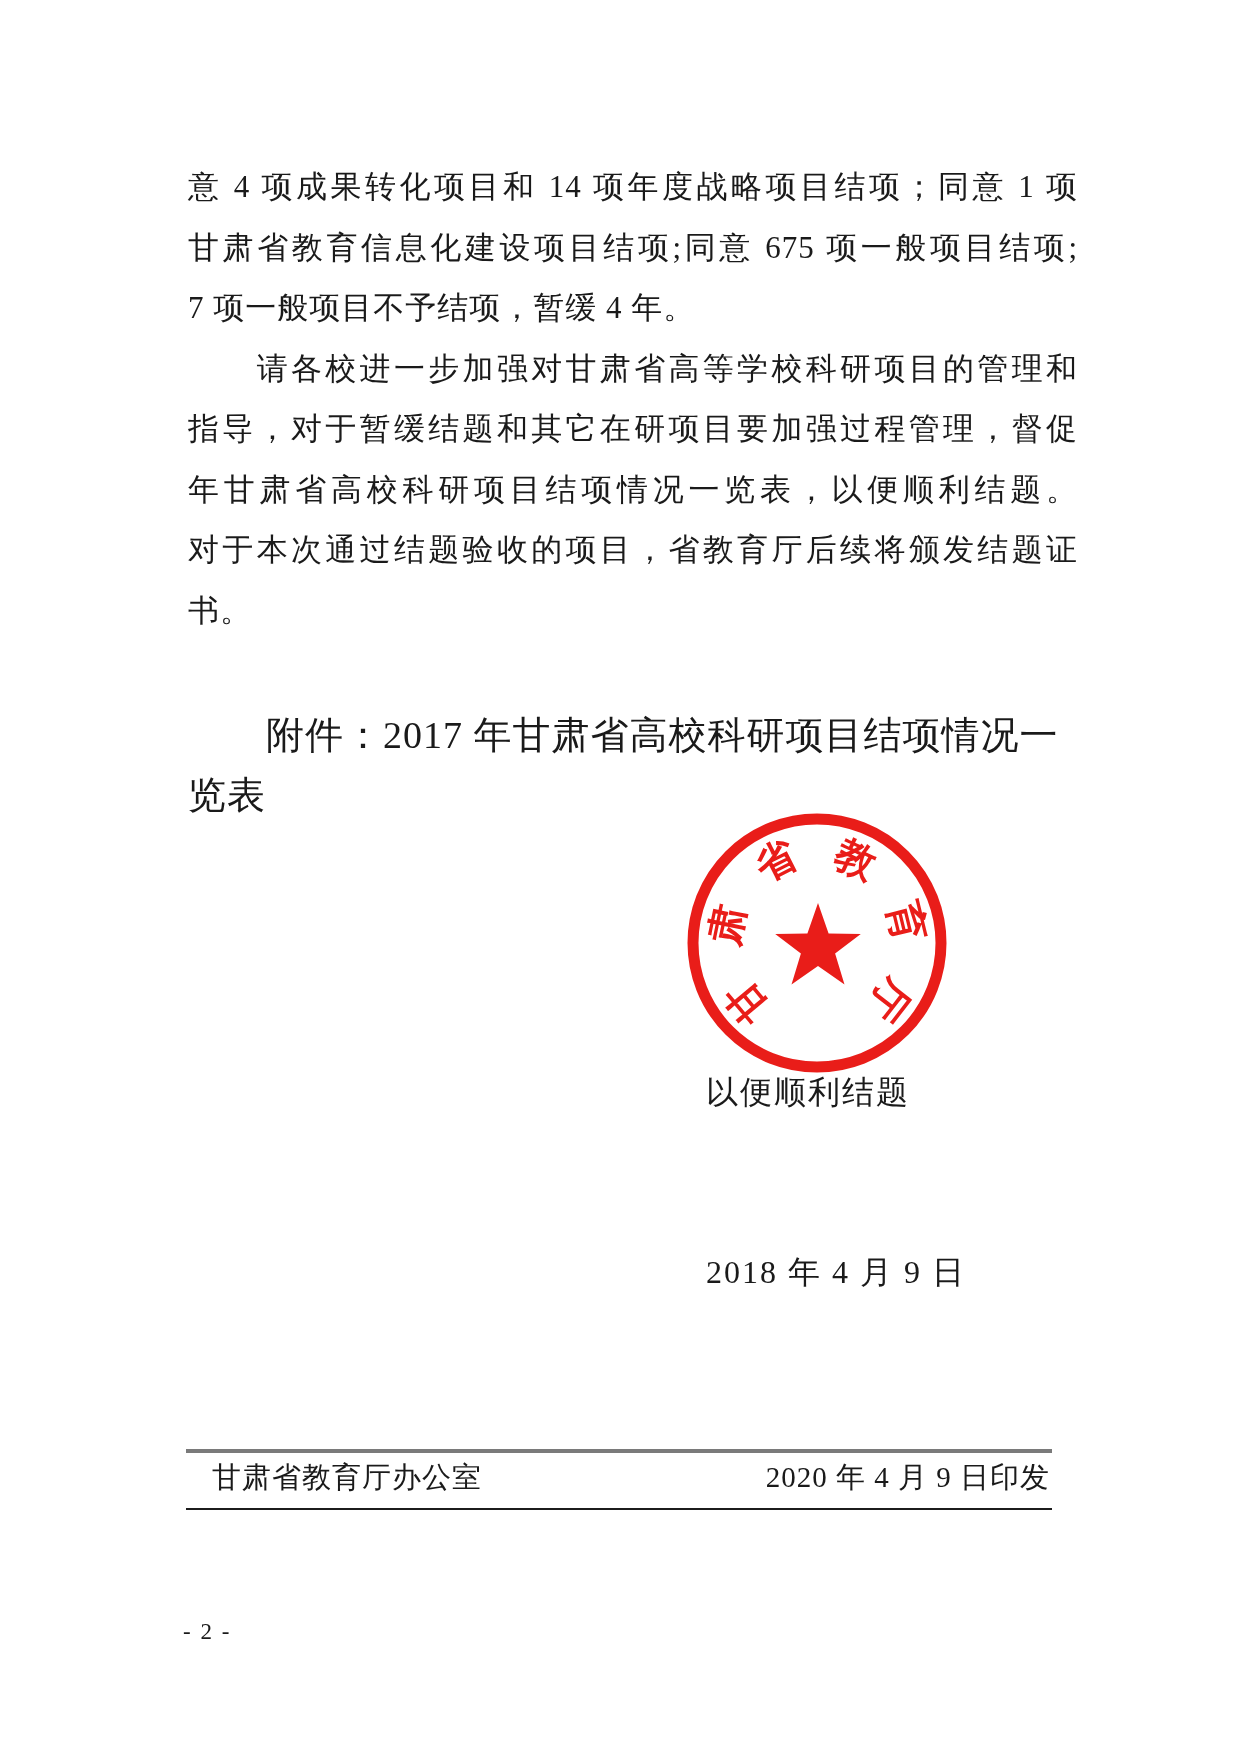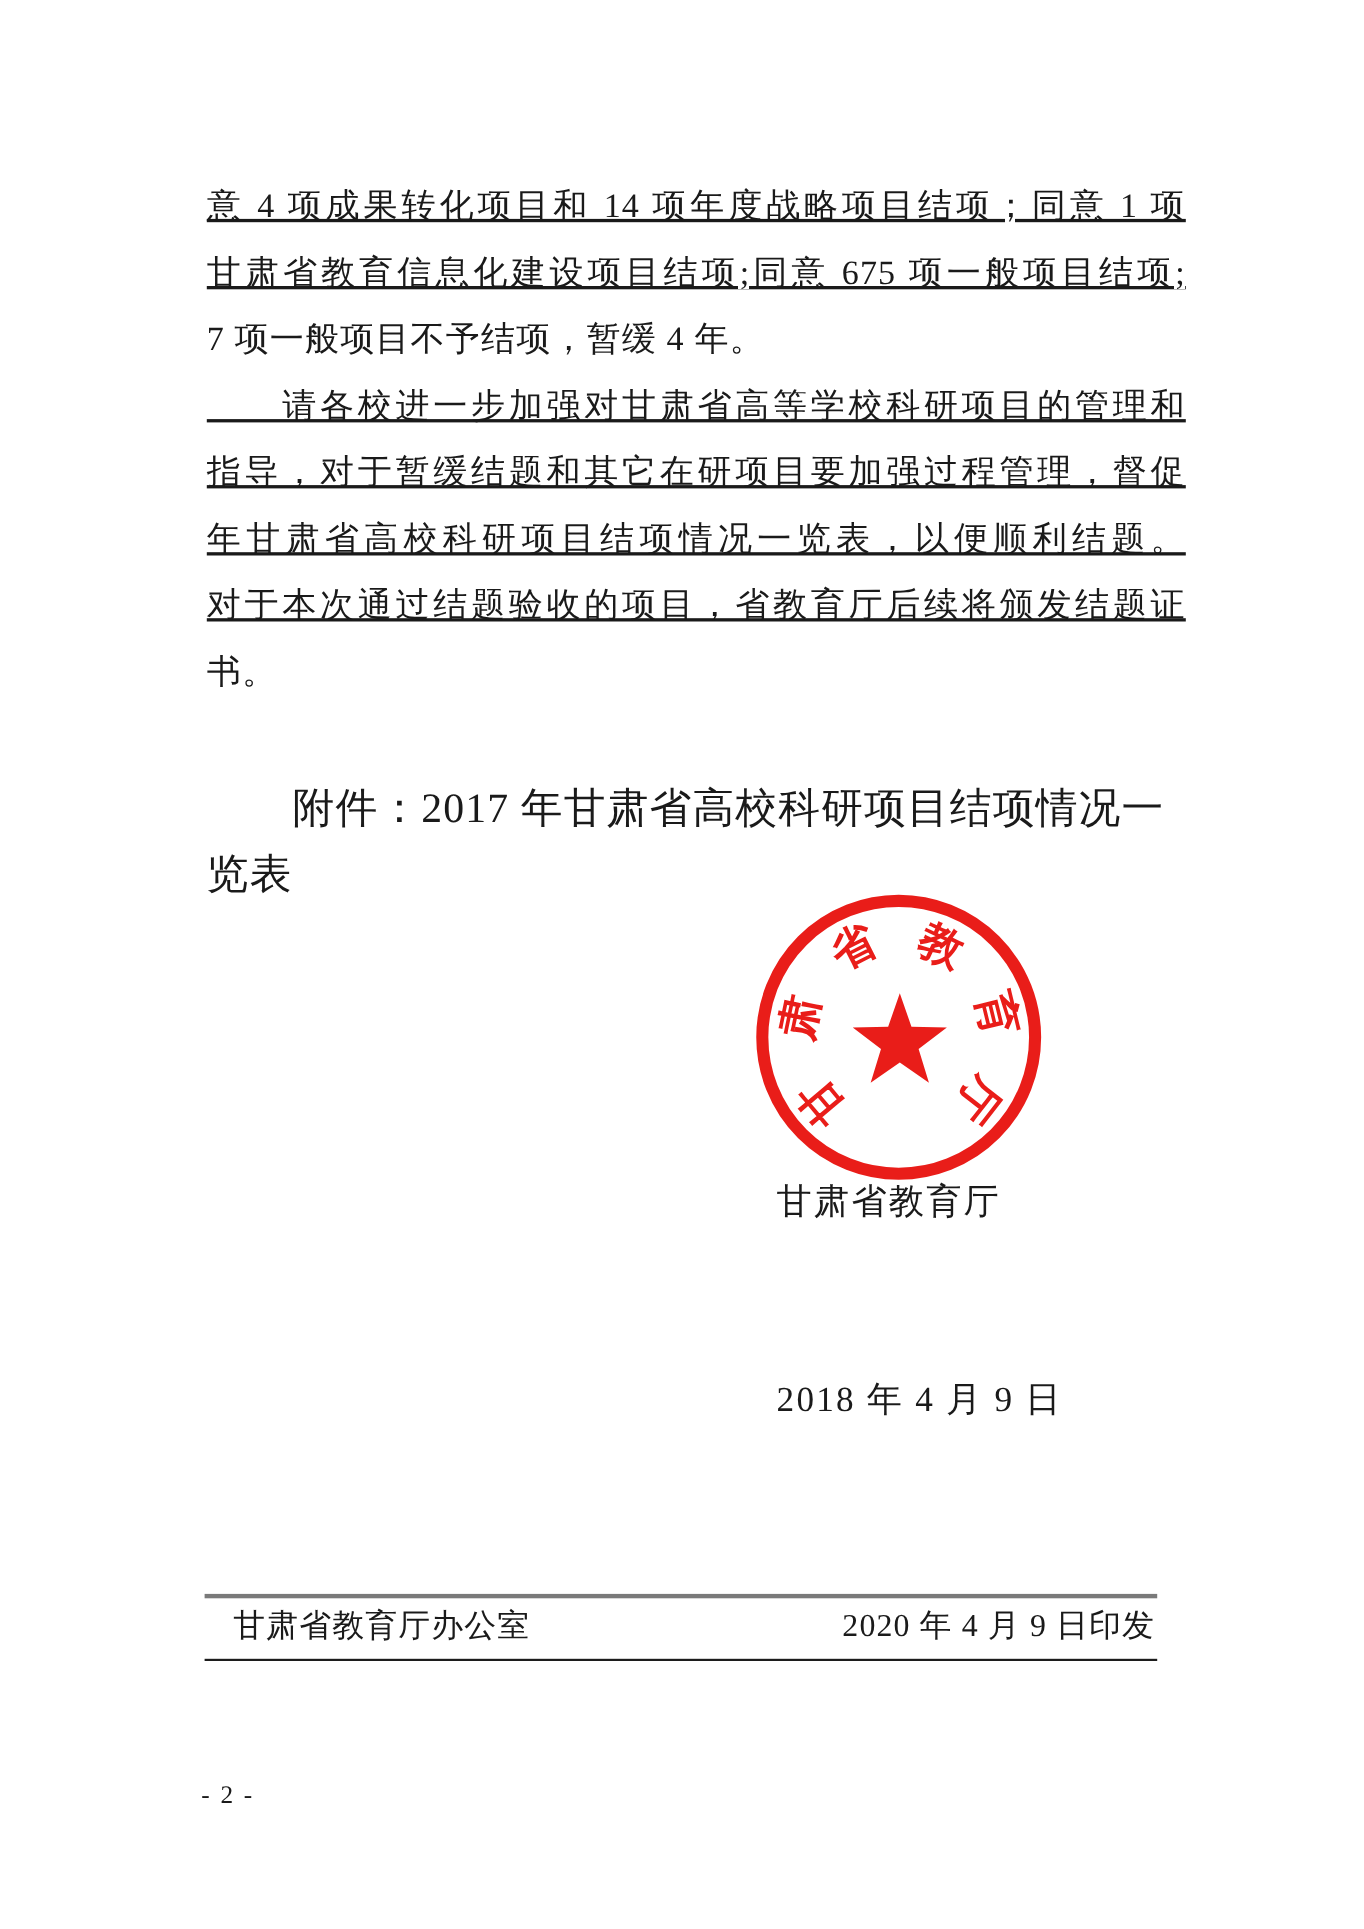--- a/index.html
+++ b/index.html
@@ -21,21 +21,20 @@
     font-size:31px;
     line-height:60.5px;
     height:60.5px;
     white-space:pre-wrap;
     letter-spacing:1px;
   }
   .body-line.fill{
     text-align:justify;
     text-align-last:justify;
     text-justify:inter-character;
-    text-decoration:underline;
   }
   
   .attachment{
     position:absolute;
     left:188px;top:705px;width:890px;
     font-size:38px;line-height:60px;height:60px;
     white-space:pre-wrap;letter-spacing:1px;
   }
   
   .signature{
@@ -94,21 +93,21 @@
     <div class="body-line fill">　　请各校进一步加强对甘肃省高等学校科研项目的管理和</div>
     <div class="body-line fill">指导，对于暂缓结题和其它在研项目要加强过程管理，督促</div>
     <div class="body-line fill">年甘肃省高校科研项目结项情况一览表，以便顺利结题。</div>
     <div class="body-line fill">对于本次通过结题验收的项目，省教育厅后续将颁发结题证</div>
     <div class="body-line">书。</div>
   </div>
 
   <div class="attachment">　　附件：2017 年甘肃省高校科研项目结项情况一览表</div>
 
   <div class="signature">
-    <div>甘肃省教育厅</div>
+    <div>以便顺利结题</div>
     <div>2018 年 4 月 9 日</div>
   </div>
 
   <svg class="seal" viewBox="0 0 274 274">
     <circle cx="137" cy="137" r="124" fill="none" stroke-width="11" stroke="#e8100c"></circle>
     <path d="M138,97 L148.6,127.4 L180.8,128.1 L155.1,147.6 L164.5,178.4 L138,160 L111.5,178.4 L120.9,147.6 L95.2,128.1 L127.4,127.4 Z" fill="#e8100c"></path>
     <text transform="translate(66.5 196.2) rotate(-130)" text-anchor="middle" dominant-baseline="central" fill="#e8100c">甘</text>
     <text transform="translate(47 118.5) rotate(-78.4)" text-anchor="middle" dominant-baseline="central" fill="#e8100c">肃</text>
     <text transform="translate(95.5 54.9) rotate(-26.8)" text-anchor="middle" dominant-baseline="central" fill="#e8100c">省</text>
     <text transform="translate(175.6 53.5) rotate(24.8)" text-anchor="middle" dominant-baseline="central" fill="#e8100c">教</text>

